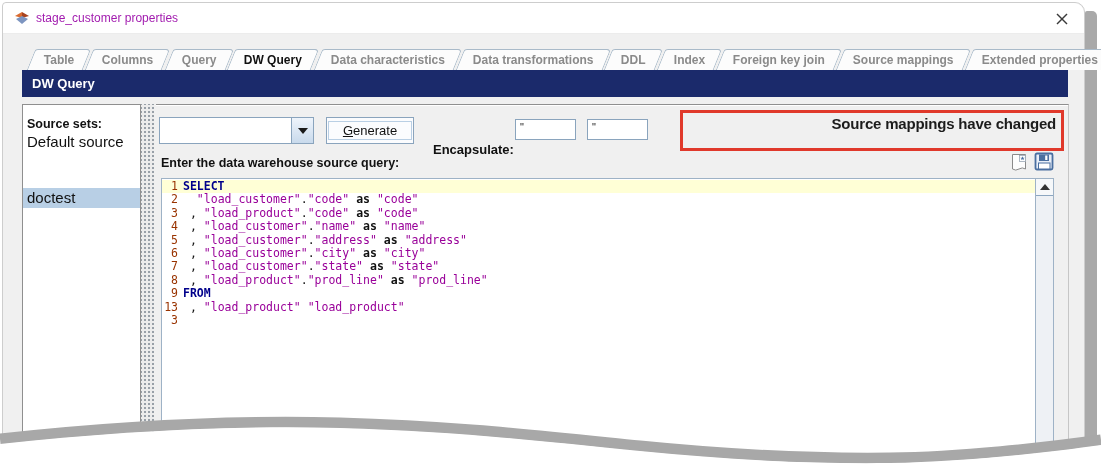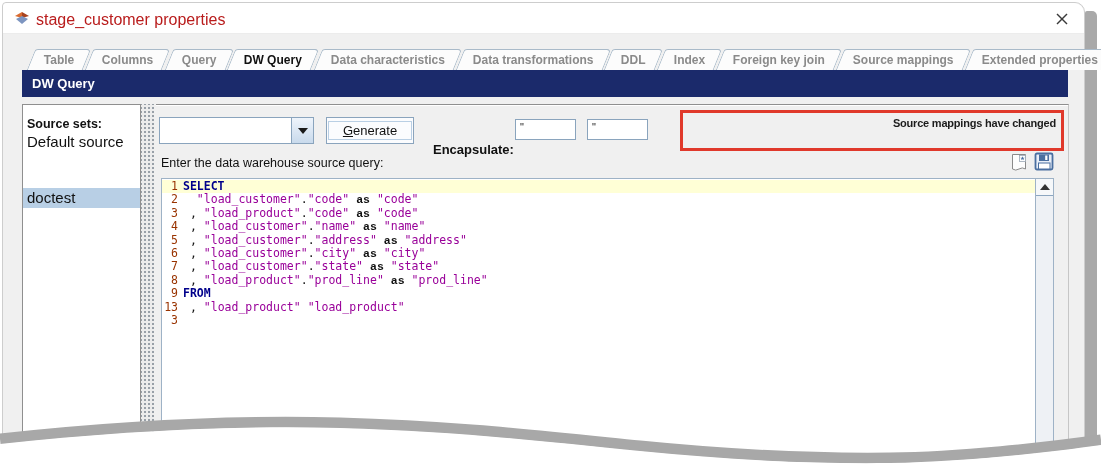--- a/index.html
+++ b/index.html
@@ -7,21 +7,21 @@
         font-family:"Liberation Sans",sans-serif;}
   
   .win{position:absolute;left:2px;top:2px;width:1081px;height:466px;background:#f0f0f0;
        border:1px solid #cdcdcd;border-radius:4px 10px 0 0;z-index:10;}
   .shadow-right{position:absolute;left:1085px;top:11px;width:12px;height:432px;
        background:#a9a9a9;border-radius:2px 5px 5px 2px;z-index:5;}
   
   .titlebar{position:absolute;left:0;top:0;right:0;height:30px;background:#fff;
        border-radius:4px 10px 0 0;border-bottom:1px solid #ececec;}
   .app-icon{position:absolute;left:11px;top:7px;width:16px;height:16px;}
-  .title-text{position:absolute;left:33px;top:8px;font-size:16px;color:#b91c1c;}
+  .title-text{position:absolute;left:33px;top:8px;font-size:12px;color:#a21caf;}
   .close-btn{position:absolute;right:14px;top:8px;width:16px;height:16px;cursor:pointer;}
   
   .tabrow{position:absolute;left:28px;top:47px;height:20px;display:flex;align-items:flex-end;}
   .tab{position:relative;height:17px;padding:3px 12px 0;margin-right:2px;background:#fcfcfc;
        border:1px solid #a9bac9;border-bottom:none;transform:skewX(-22deg);
        border-radius:3px 4px 0 0;font-weight:bold;font-size:12px;color:#8a8a8a;white-space:nowrap;}
   .tab.active{color:#111;background:#fdfdfd;z-index:2;}
   .tab .tab-label{display:inline-block;transform:skewX(22deg);}
   
   .navybar{position:absolute;left:19px;top:67px;width:1046px;height:27px;background:#1b2a6b;}
@@ -50,37 +50,37 @@
        border:1px solid #8aa4bd;display:flex;align-items:center;justify-content:center;cursor:pointer;}
   .gen-btn .btn-label{display:block;border:1px solid #b9cfe4;padding:1px 14px;font-size:13px;color:#111;}
   .gen-btn .btn-label::first-letter{text-decoration:underline;}
   .enc-label{position:absolute;left:430px;top:119px;font-weight:bold;font-size:13px;color:#111;margin-top:20px;}
   .q-field{position:absolute;top:116px;width:61px;height:21px;background:#fff;
        border:1px solid #8aa4bd;font-size:11px;color:#222;padding:1px 0 0 4px;box-sizing:border-box;}
   .q1{left:512px;} .q2{left:584px;}
   
   .warnbox{position:absolute;left:677px;top:107px;width:384px;height:41px;border:3px solid #e0392b;
        box-sizing:border-box;text-align:right;padding:2px 5px 0 0;}
-  .warnbox div{font-weight:bold;font-size:11px;letter-spacing:-0.2px;color:#1c1c1c;line-height:17px;white-space:nowrap;}
-  
-  .ed-label{position:absolute;left:158px;top:153px;font-weight:normal;font-size:12.5px;color:#111;}
+  .warnbox div{font-weight:bold;font-size:15px;letter-spacing:-0.2px;color:#1c1c1c;line-height:17px;white-space:nowrap;}
+  
+  .ed-label{position:absolute;left:158px;top:153px;font-weight:bold;font-size:12.5px;color:#111;}
   .icon-btn{position:absolute;cursor:pointer;}
   .icon-new{left:1007px;top:150px;}
   .icon-save{left:1031px;top:148px;}
   .editor{position:absolute;left:158px;top:175px;width:893px;height:291px;background:#fff;
        border:1px solid #9eb2c6;box-sizing:border-box;overflow:hidden;}
   .ed-lines{position:absolute;left:0;top:0;right:17px;padding-top:1px;
        font-family:"DejaVu Sans Mono",monospace;font-size:11.5px;line-height:13.4px;}
   .ed-line{display:flex;height:13.4px;white-space:pre;}
   .ed-line.hl{background:#ffffd6;}
   .ln{width:16px;text-align:right;padding-right:5px;color:#993300;flex:none;}
   .code{color:#111;text-align:right;}
   .tok-kw{color:#00008b;font-weight:bold;}
   .tok-id{color:#990099;}
-  .tok-as{color:#111;font-weight:bold;font-family:Liberation Mono, monospace;}
+  .tok-as{color:#111;font-weight:bold;}
   .tok-pl{color:#111;}
   .scrollbar{position:absolute;right:0;top:0;bottom:0;width:17px;background:#eef1f5;
        border-left:1px solid #9eb2c6;}
   .sb-btn{height:16px;background:#f6f8fa;border-bottom:1px solid #8ca6c0;display:flex;
        align-items:center;justify-content:center;cursor:pointer;}
   .tri-up{width:0;height:0;border-left:5px solid transparent;border-right:5px solid transparent;
        border-bottom:6px solid #333;}
   
   .wave{position:absolute;left:0;top:0;z-index:30;pointer-events:none;}
 </style>

